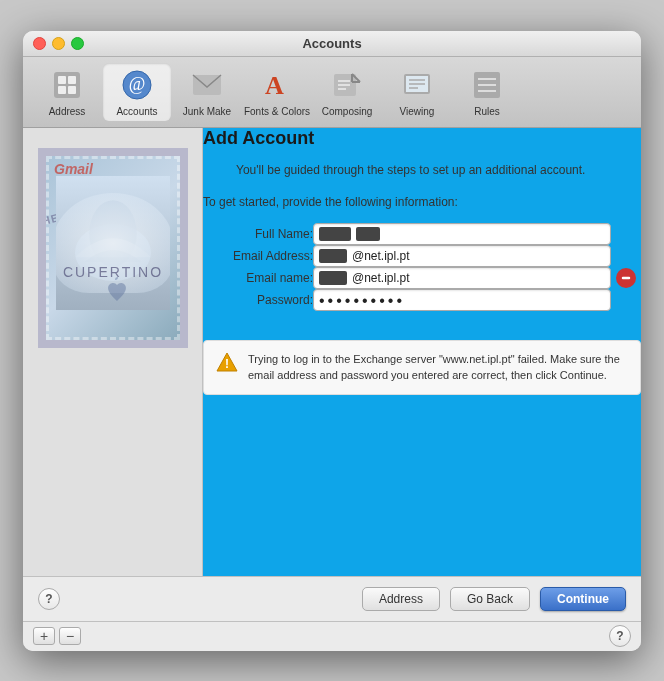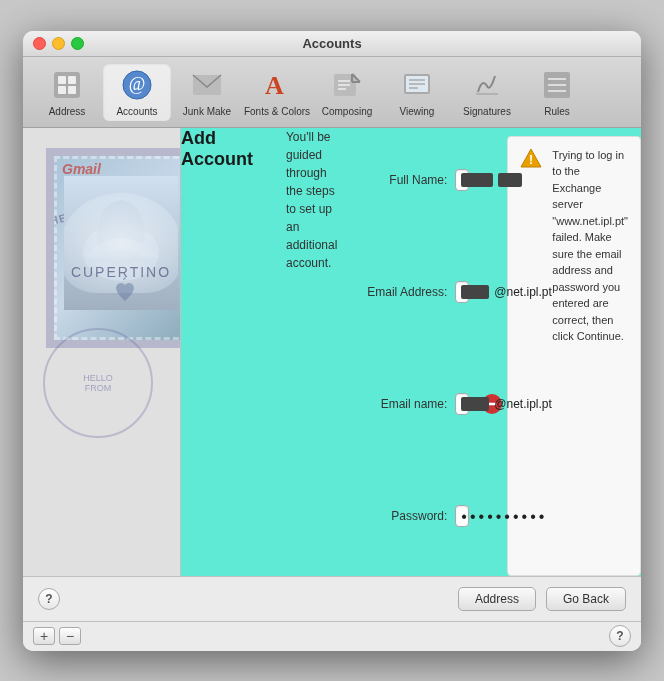--- a/index.html
+++ b/index.html
@@ -104,21 +104,20 @@
     }
     .stamp-outer {
       width: 150px;
       height: 200px;
       border: 8px solid #b8b8cc;
       position: absolute;
       top: 20px;
       left: 15px;
       background: linear-gradient(135deg, #aac4d8 0%, #c8d8e8 50%, #8aaabb 100%);
       overflow: hidden;
-      margin-left: 8px;
     }
     .stamp-perforations {
       position: absolute;
       top: 0; left: 0; right: 0; bottom: 0;
       border: 3px dashed rgba(255,255,255,0.4);
     }
     .stamp-eagle {
       position: absolute;
       top: 20px;
       left: 10px;
@@ -184,21 +183,22 @@
       border-radius: 50%;
       top: 200px;
       left: 20px;
       display: flex;
       align-items: center;
       justify-content: center;
     }
     .main-panel {
       flex: 1;
       display: flex;
-      background: #5eead4;
+      flex-direction: column;
+      background: #0ea5e9;
     }
     .add-account-title {
       font-size: 18px;
       font-weight: bold;
       color: #1a1a1a;
       margin-bottom: 12px;
     }
     .description {
       font-size: 12px;
       color: #333;
@@ -207,23 +207,23 @@
       margin-left: 33px;
     }
     .prompt-text {
       font-size: 12px;
       color: #333;
       margin-bottom: 14px;
     }
     .form-grid {
       display: grid;
       grid-template-columns: 110px 1fr 30px;
-      gap: 8px;
-      align-items: center;
-      margin-bottom: 8px;
+      gap: 0;
+      align-items: center;
+      margin-bottom: 21px;
     }
     .form-label {
       font-size: 12px;
       color: #333;
       text-align: right;
       font-weight: 500;
     }
     .form-input {
       height: 22px;
       border: 1px solid #aaa;
@@ -429,29 +429,20 @@
       <div class="toolbar-icon">
         <svg width="34" height="34" viewBox="0 0 34 34">
             <rect x="4" y="6" width="26" height="20" rx="2" fill="#aaa"></rect>
             <rect x="6" y="8" width="22" height="16" fill="#dde8f0"></rect>
             <line x1="9" y1="12" x2="25" y2="12" stroke="#aaa" stroke-width="1.5"></line>
             <line x1="9" y1="16" x2="25" y2="16" stroke="#aaa" stroke-width="1.5"></line>
             <line x1="9" y1="20" x2="18" y2="20" stroke="#aaa" stroke-width="1.5"></line>
           </svg>
       </div>
       <span class="toolbar-label">Viewing</span>
-    </div>
-    <div class="toolbar-item">
-      <div class="toolbar-icon">
-        <svg width="34" height="34" viewBox="0 0 34 34">
-            <path d="M8 24 Q12 10 17 18 Q20 24 25 8" fill="none" stroke="#888" stroke-width="2"></path>
-            <line x1="6" y1="26" x2="28" y2="26" stroke="#aaa" stroke-width="1.5"></line>
-          </svg>
-      </div>
-      <span class="toolbar-label">Signatures</span>
     </div>
     <div class="toolbar-item">
       <div class="toolbar-icon">
         <svg width="34" height="34" viewBox="0 0 34 34">
             <rect x="4" y="4" width="26" height="26" rx="2" fill="#aaa"></rect>
             <line x1="8" y1="11" x2="26" y2="11" stroke="#eee" stroke-width="1.5"></line>
             <line x1="8" y1="17" x2="26" y2="17" stroke="#eee" stroke-width="1.5"></line>
             <line x1="8" y1="23" x2="26" y2="23" stroke="#eee" stroke-width="1.5"></line>
           </svg>
       </div>
@@ -476,29 +467,27 @@
           </svg>
         </div>
         <div class="stamp-bottom-text">CUPERTINO</div>
         <div class="apple-logo-stamp">
           <svg width="28" height="28" viewBox="0 0 28 28" fill="rgba(100,120,160,0.5)">
             <path d="M20 8c-1.5 0-3 .8-4 2-0.9-1.2-2.3-2-3.9-2-2.7 0-5 2.3-5 5.1 0 3.6 3.2 7.9 8.9 12.9 5.7-5 8.9-9.3 8.9-12.9C25 10.3 22.7 8 20 8z"></path>
             <path d="M14 5 Q14 2 17 2 Q17 5 14 5z"></path>
           </svg>
         </div>
       </div>
-      <div class="stamp-circle">
-        <span style="font-size:9px;color:rgba(100,100,160,0.5);text-align:center;">HELLO<br>FROM</span>
-      </div>
     </div>
 
     <div class="main-panel">
       <div class="add-account-title">Add Account</div>
       <div class="description">You'll be guided through the steps to set up an
 additional account.</div>
+      <div class="prompt-text">To get started, provide the following information:</div>
 
       <div class="form-grid">
 
         <div class="form-label">Full Name:</div>
         <div style="position:relative;">
           <input type="text" class="form-input" style="width: 100%;" value="">
           <span style="position:absolute;left:6px;top:4px;display:inline-flex;gap:5px;pointer-events:none;">
             <span class="placeholder-block" style="width:32px;"></span>
             <span class="placeholder-block" style="width:24px;"></span>
           </span>
@@ -550,20 +539,21 @@
         <div class="warning-text">Trying to log in to the Exchange server "www.net.ipl.pt" failed. Make sure the email address and password you entered are correct, then click Continue.</div>
       </div>
     </div>
   </div>
 
   <div class="bottom-bar">
     <div class="help-btn">?</div>
     <div class="spacer"></div>
     <button class="btn btn-cancel">Address</button>
     <button class="btn btn-go-back">Go Back</button>
+    <button class="btn btn-continue">Continue</button>
   </div>
 
   <div class="window-footer">
     <div class="account-list-bar" style="width:190px;border:none;padding:0;background:transparent;">
       <div class="add-remove-btn">+</div>
       <div class="add-remove-btn">−</div>
     </div>
     <div style="flex:1;"></div>
     <div class="help-btn">?</div>
   </div>

